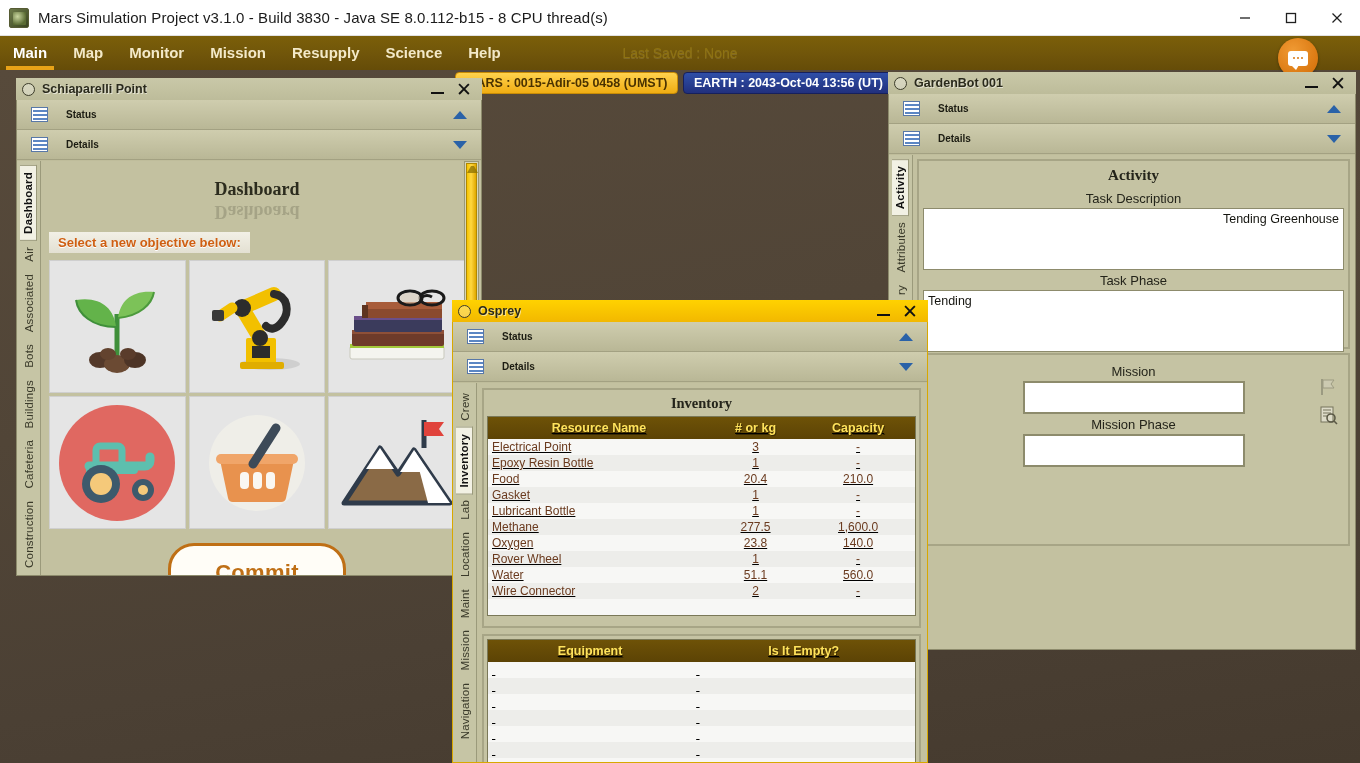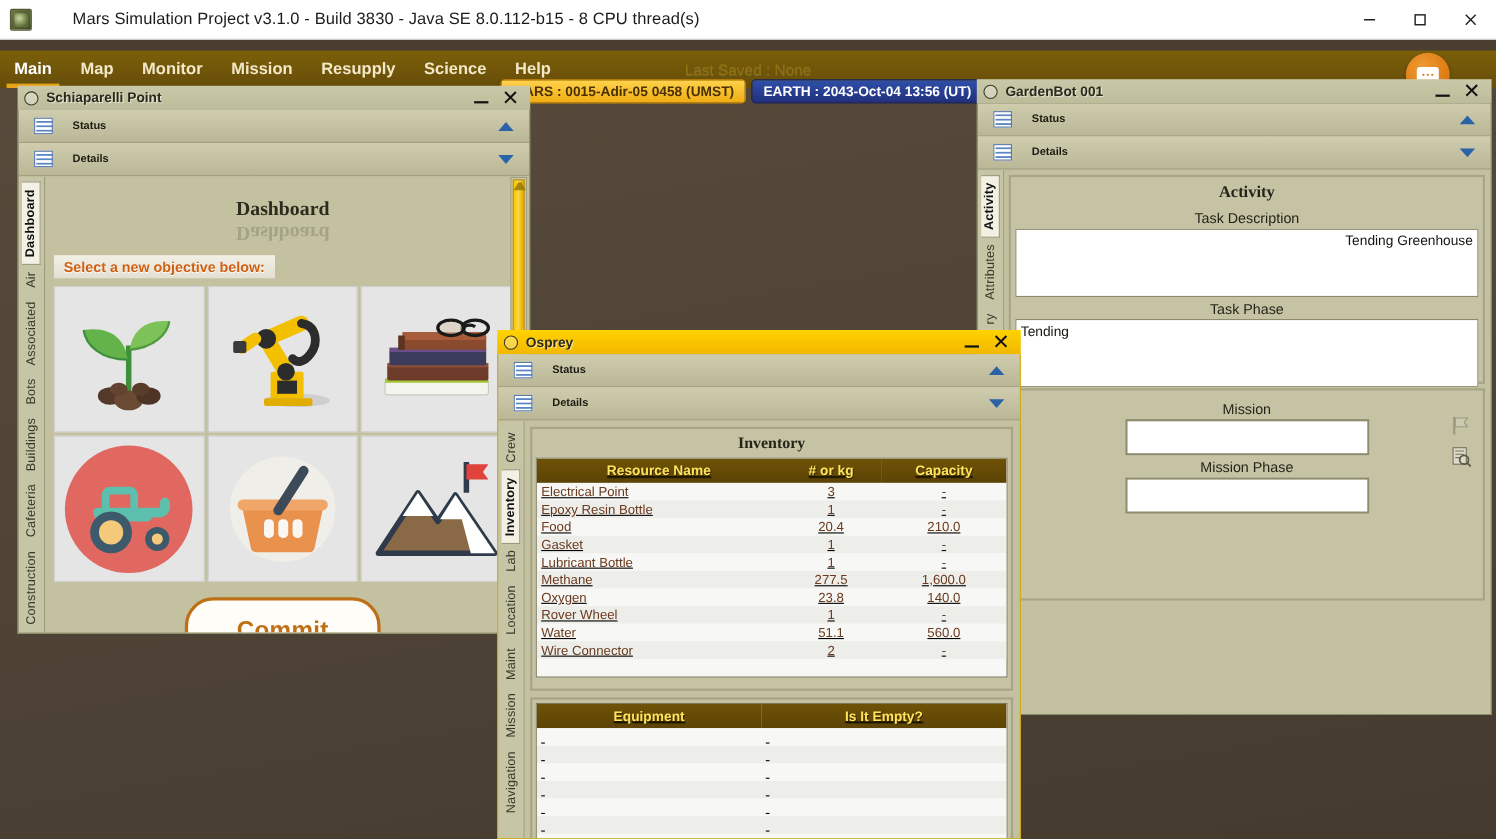--- a/index.html
+++ b/index.html
@@ -20,21 +20,20 @@
       radial-gradient(ellipse 200px 160px at 45% 85%, rgba(95,78,60,.45), transparent 70%),
       radial-gradient(ellipse 340px 220px at 88% 20%, rgba(110,92,72,.28), transparent 70%),
       linear-gradient(170deg, #574a3b 0%, #514537 40%, #4b4034 70%, #453a2e 100%);
   }
 
   
   #titlebar {
     position: absolute; left:0; top:0; width:1360px; height:36px;
     background:#ffffff; display:flex; align-items:center;
     border-bottom:1px solid #e2e2e2;
-    gap:28px;
   }
   #titlebar .appicon {
     width:20px;height:20px;margin-left:9px;margin-right:9px;
     background:linear-gradient(135deg,#6d7a4a,#3a4520);
     border:1px solid #565b33; border-radius:2px;
     position:relative; flex:none;
   }
   #titlebar .appicon:after{
     content:""; position:absolute; left:3px; top:3px; width:13px;height:13px;
     background:radial-gradient(circle at 35% 35%,#c9d6a0,#5a6b33 70%);
@@ -45,21 +44,21 @@
   #titlebar .wbtn {
     width:46px;height:36px;display:flex;align-items:center;justify-content:center;
     font-size:15px; color:#202020; cursor:default;
   }
   #titlebar .wbtn svg{display:block}
 
   
   #menubar {
     position:absolute; left:0; top:36px; width:1360px; height:34px;
     background:linear-gradient(180deg,#7b5f09 0%,#70550a 55%,#654c08 100%);
-    display:flex; align-items:center;margin-top:10px;
+    display:flex; align-items:center;
   }
   .menu-item {
     font-size:15px; font-weight:bold; color:#f3e9c8;
     padding:0 13px; height:34px; line-height:34px; position:relative;
     white-space:nowrap;
   }
   .menu-item.sel { color:#ffffff; }
   .menu-item.sel:after{
     content:""; position:absolute; left:6px; right:6px; bottom:0; height:4px;
     background:#e8a317;

